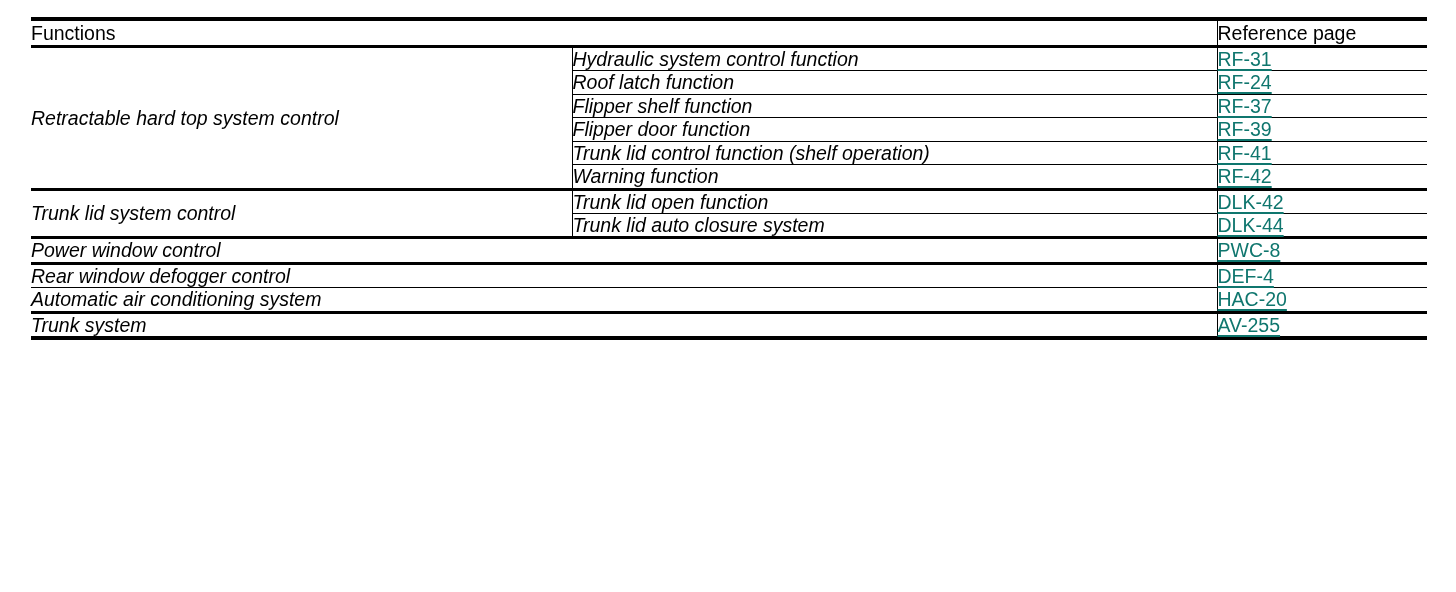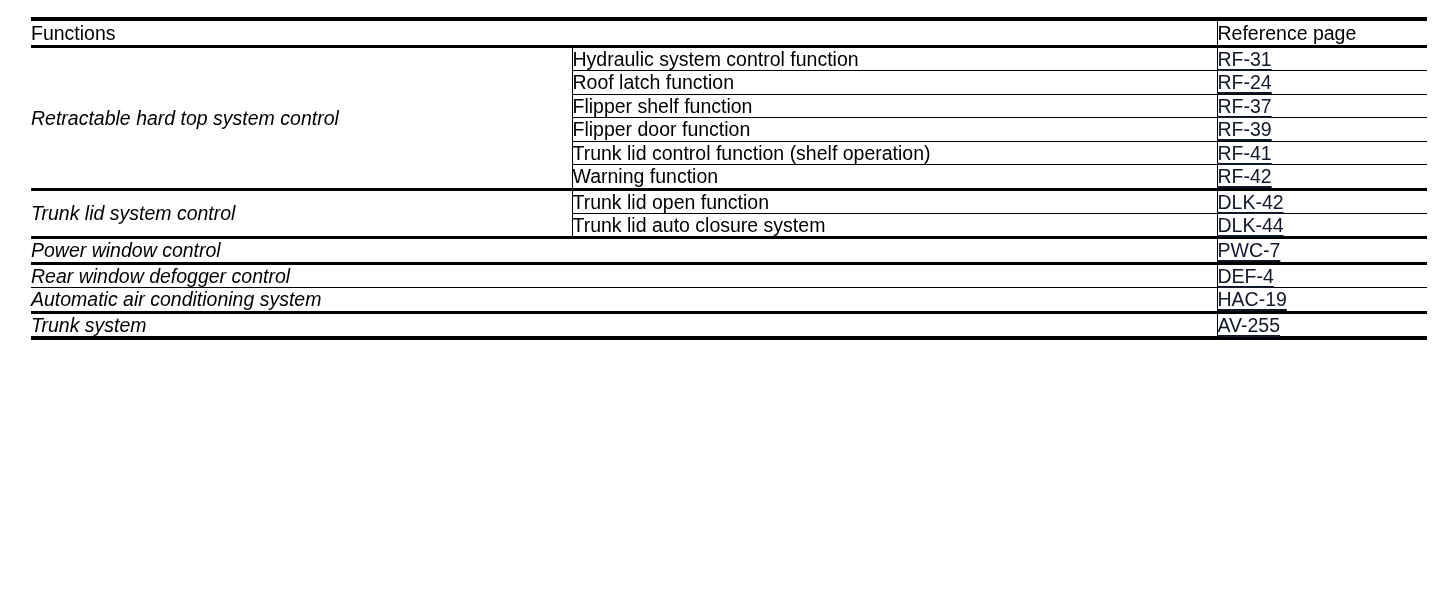--- a/index.html
+++ b/index.html
@@ -63,36 +63,37 @@
   .cell {
     padding: 10px 0 10px 14px;
     height: 22px;
   }
   .cell-group {
     padding-left: 22px;
     font-style: italic;
   }
   .cell-func {
     padding-left: 16px;
+    font-style: italic;
   }
   .cell-ref {
     padding: 10px 0;
     text-align: center;
   }
   .cell-head {
     padding: 10px 0;
     text-align: center;
     height: 24px;
   }
 
   .ref-link {
     text-decoration: underline;
     text-underline-offset: 3px;
     text-decoration-thickness: 1.6px;
-    color: #0f172a;
+    color: #0f766e;
     cursor: pointer;
     white-space: nowrap;
   }
 
   .group-label {
     display: block;
   }
 </style>
 </head>
 <body>
@@ -173,35 +174,35 @@
       <tr>
         <td class="cell cell-func rule-thin vdiv-left">Trunk lid auto closure system</td>
         <td class="cell-ref rule-thin vdiv-ref">
           <span class="ref-link">DLK-44</span>
         </td>
       </tr>
 
       <tr>
         <td class="cell cell-group rule-thick" colspan="2">Power window control</td>
         <td class="cell-ref rule-thick vdiv-ref">
-          <span class="ref-link">PWC-7</span>
+          <span class="ref-link">PWC-8</span>
         </td>
       </tr>
 
       <tr>
         <td class="cell cell-group rule-thick" colspan="2">Rear window defogger control</td>
         <td class="cell-ref rule-thick vdiv-ref">
           <span class="ref-link">DEF-4</span>
         </td>
       </tr>
 
       <tr>
         <td class="cell cell-group rule-thin" colspan="2">Automatic air conditioning system</td>
         <td class="cell-ref rule-thin vdiv-ref">
-          <span class="ref-link">HAC-19</span>
+          <span class="ref-link">HAC-20</span>
         </td>
       </tr>
 
       <tr>
         <td class="cell cell-group rule-thick rule-bottom" colspan="2">Trunk system</td>
         <td class="cell-ref rule-thick rule-bottom vdiv-ref">
           <span class="ref-link">AV-255</span>
         </td>
       </tr>
 

